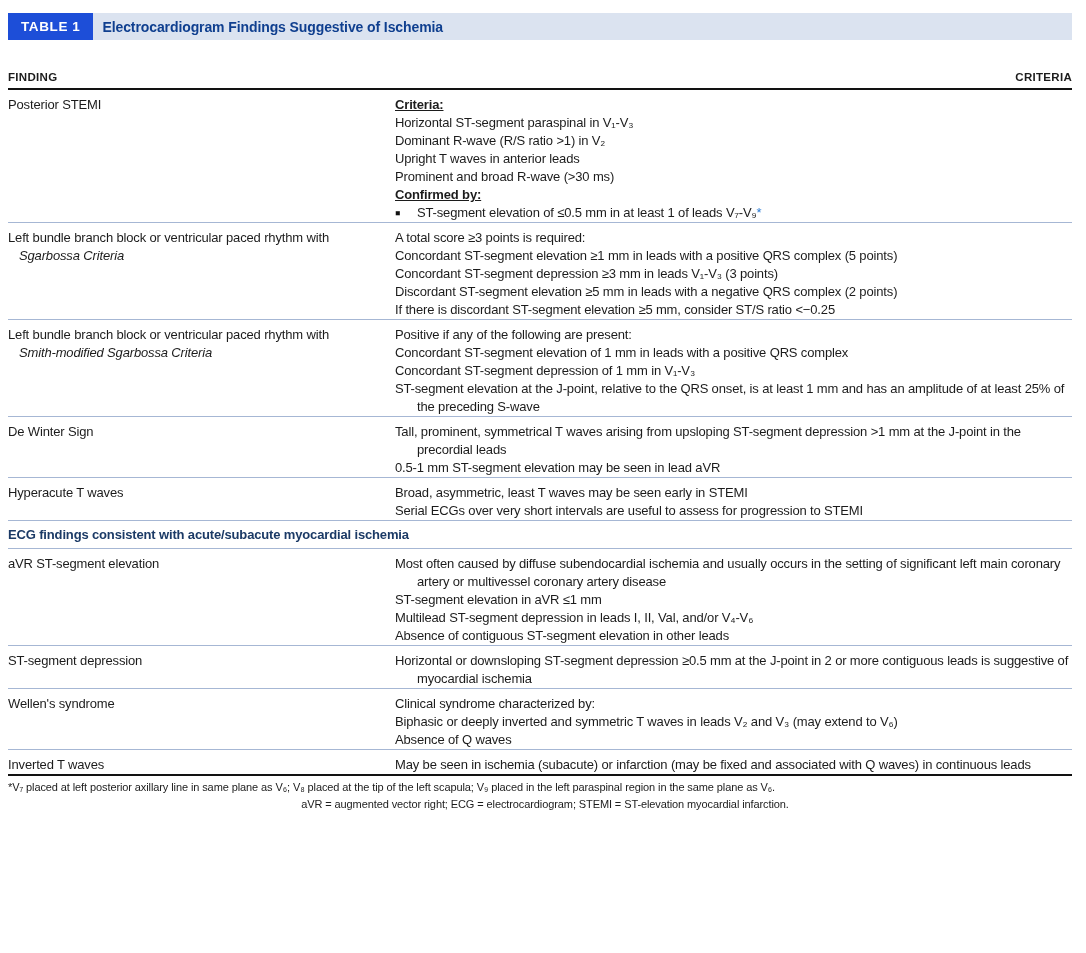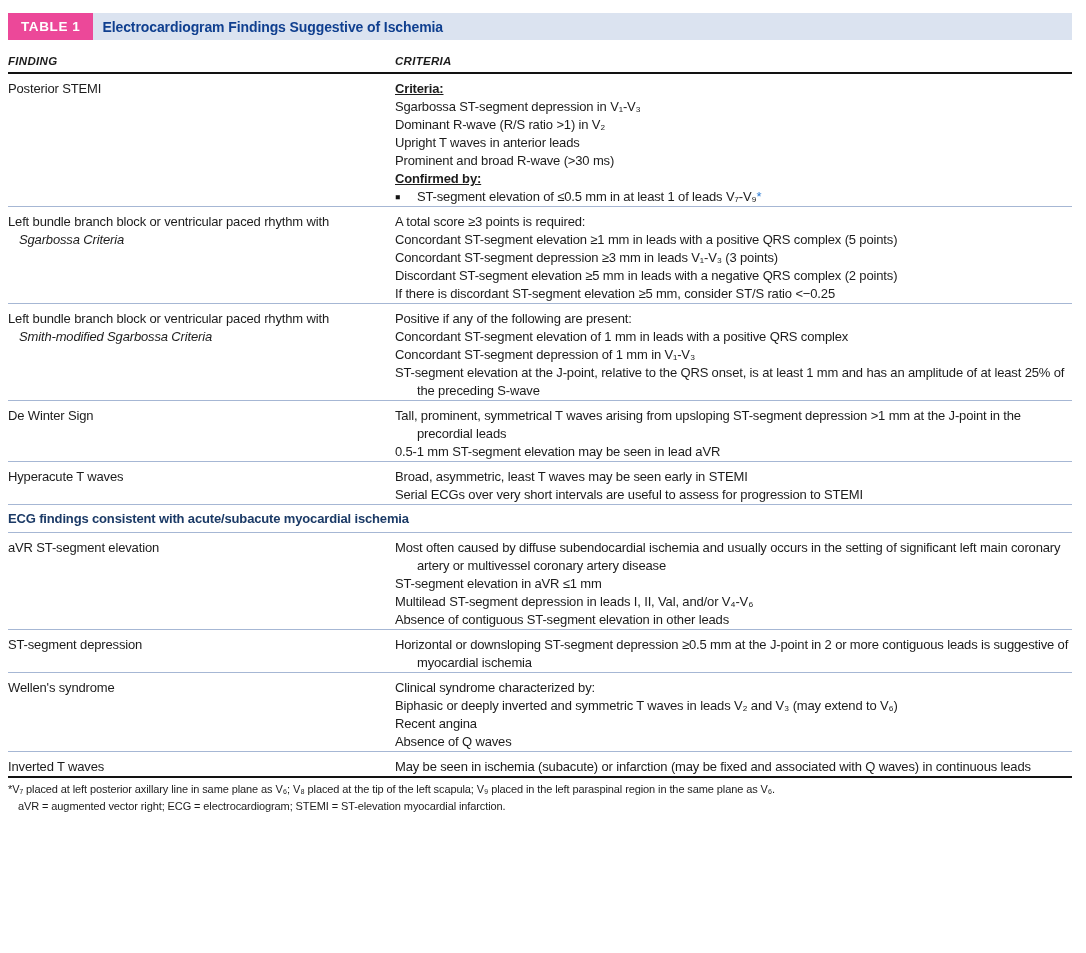--- a/index.html
+++ b/index.html
@@ -6,35 +6,35 @@
   body {
     width:1086px; height:953px; overflow:hidden;
     font-family:"Liberation Sans","DejaVu Sans",sans-serif;
     color:#1c1c1c; font-size:13px; letter-spacing:-0.15px;
   }
   .page { padding:13px 14px 0 8px; }
 
   
   .titlebar { display:flex; align-items:stretch; height:27px; background:#dbe3f0; }
   .badge {
-    background:#ec4899; color:#ffffff; font-weight:bold; font-size:13.5px;
+    background:#1d4ed8; color:#ffffff; font-weight:bold; font-size:13.5px;
     letter-spacing:0.6px; display:flex; align-items:center; padding:0 13px;
   }
   .tbl-title {
     color:#0f3f8f; font-weight:bold; font-size:14px; letter-spacing:-0.1px;
     display:flex; align-items:center; padding-left:9px;
   }
 
   
   .colheads {
     display:grid; grid-template-columns:387px 1fr;
-    padding:15px 0 5px 0; border-bottom:2.5px solid #121212;
-    font-weight:bold; font-size:11.5px; letter-spacing:0.3px;font-style:italic;
+    padding:31px 0 5px 0; border-bottom:2.5px solid #121212;
+    font-weight:bold; font-size:11.5px; letter-spacing:0.3px;
   }
-  .colheads .crit-head { text-align:left; }
+  .colheads .crit-head { text-align:right; }
 
   
   .section-header {
     font-weight:bold; color:#1b3a66; font-size:13px;
     padding:6px 0 6px 0; border-bottom:1.5px solid #a6b7d4;
   }
   .row {
     display:grid; grid-template-columns:387px 1fr;
     padding:6px 0 0 0; border-bottom:1.5px solid #a6b7d4;
   }
@@ -50,21 +50,21 @@
   .cline.bold { font-weight:bold;text-decoration:underline; }
   .blt {
     display:inline-block; width:22px; text-indent:0;
     font-size:8.5px; vertical-align:1px; color:#121212;
   }
   .star { color:#2b7bd4; }
 
   
   .footnotes { padding:3px 0 0 0; font-size:11px; letter-spacing:-0.1px; }
   .footnote { line-height:17px; }
-  .footnote.indented { padding-left:10px; }
+  .footnote.indented { padding-left:10px;text-align:center; }
 </style>
 </head>
 <body>
 
 <div class="page">
 
   <div class="titlebar">
     <div class="badge">TABLE 1</div>
     <div class="tbl-title">Electrocardiogram Findings Suggestive of Ischemia</div>
   </div>
@@ -75,21 +75,21 @@
   </div>
 
   <div class="tablewrap">
       <div class="section">
         <div class="row">
           <div class="finding-cell">
             <div class="finding-line">Posterior STEMI</div>
           </div>
           <div class="criteria-cell">
             <div class="cline bold">Criteria:</div>
-            <div class="cline">Sgarbossa ST-segment depression in V₁-V₃</div>
+            <div class="cline">Horizontal ST-segment paraspinal in V₁-V₃</div>
             <div class="cline">Dominant R-wave (R/S ratio &gt;1) in V₂</div>
             <div class="cline">Upright T waves in anterior leads</div>
             <div class="cline">Prominent and broad R-wave (&gt;30 ms)</div>
             <div class="cline bold">Confirmed by:</div>
             <div class="cline"><span class="blt">■</span>ST-segment elevation of ≤0.5 mm in at least 1 of leads V₇-V₉<span class="star">*</span></div>
           </div>
         </div>
         <div class="row">
           <div class="finding-cell">
             <div class="finding-line">Left bundle branch block or ventricular paced rhythm with</div>
@@ -155,21 +155,20 @@
             <div class="cline">Horizontal or downsloping ST-segment depression ≥0.5 mm at the J-point in 2 or more contiguous leads is suggestive of myocardial ischemia</div>
           </div>
         </div>
         <div class="row">
           <div class="finding-cell">
             <div class="finding-line">Wellen's syndrome</div>
           </div>
           <div class="criteria-cell">
             <div class="cline">Clinical syndrome characterized by:</div>
             <div class="cline">Biphasic or deeply inverted and symmetric T waves in leads V₂ and V₃ (may extend to V₆)</div>
-            <div class="cline">Recent angina</div>
             <div class="cline">Absence of Q waves</div>
           </div>
         </div>
         <div class="row">
           <div class="finding-cell">
             <div class="finding-line">Inverted T waves</div>
           </div>
           <div class="criteria-cell">
             <div class="cline">May be seen in ischemia (subacute) or infarction (may be fixed and associated with Q waves) in continuous leads</div>
           </div>

